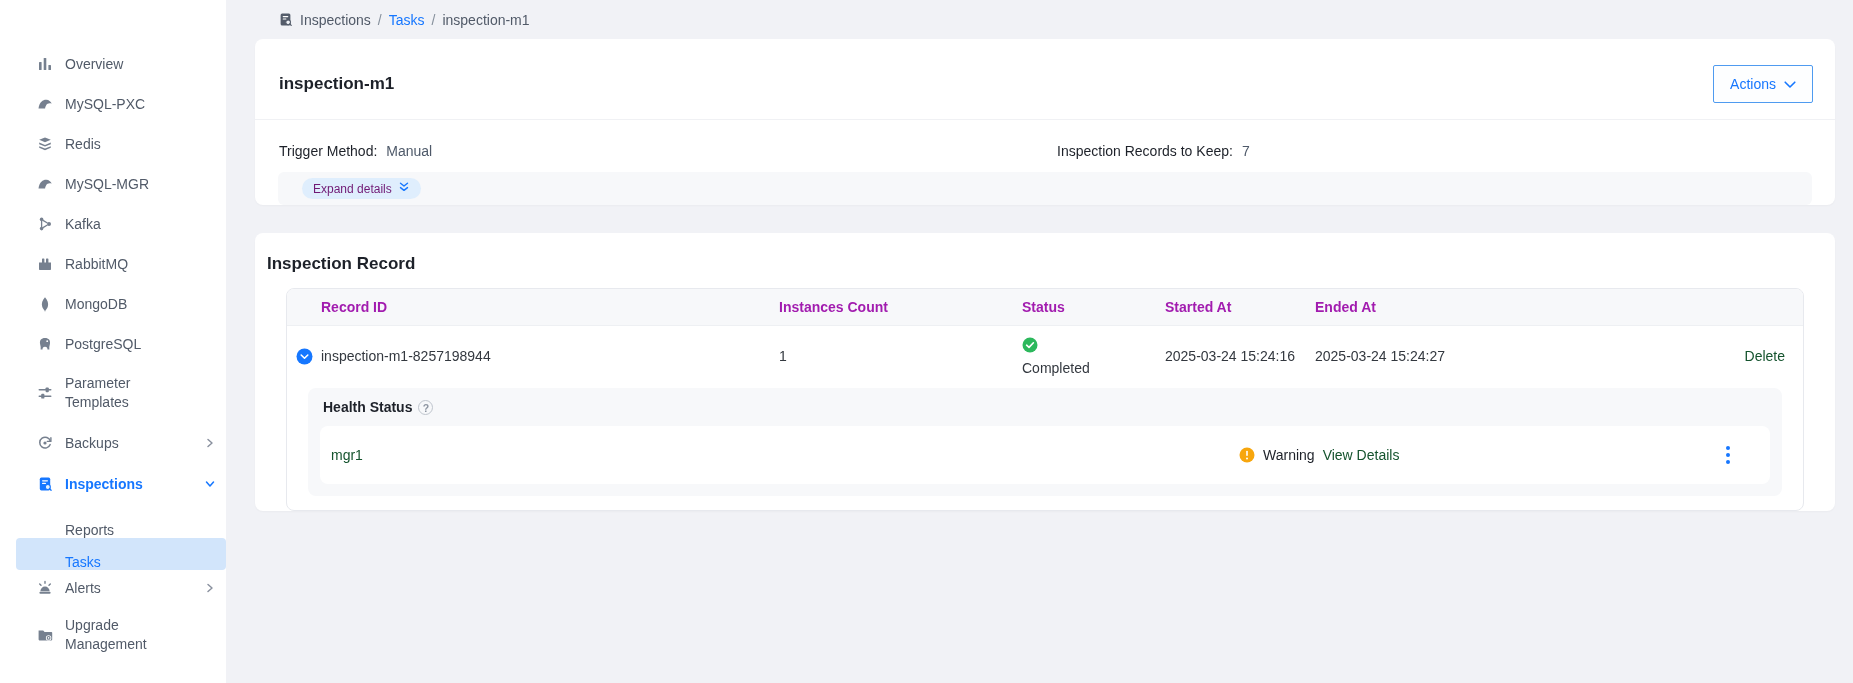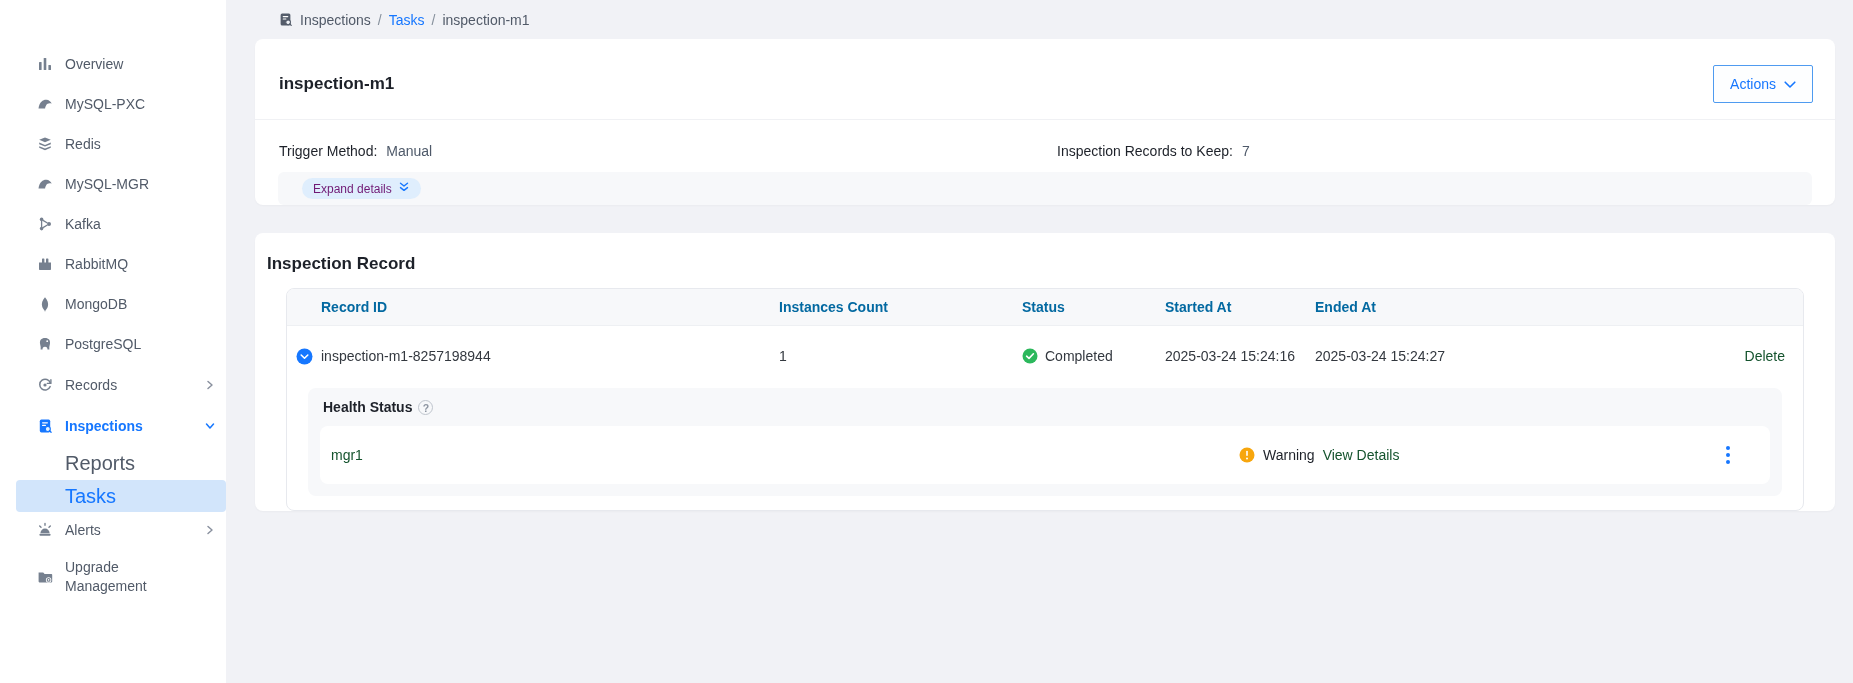--- a/index.html
+++ b/index.html
@@ -20,22 +20,22 @@
     color:#515a68; cursor:pointer;
   }
   .side-item .s-ico { width:16px; height:16px; flex:0 0 16px; display:flex; align-items:center; justify-content:center; }
   .side-item .s-label { margin-left:12px; width:122px; line-height:19px; font-size:14px; }
   .side-item .s-chev { margin-left:auto; display:flex; align-items:center; }
   .side-item.h58 { height:58px; }
   .side-item.h42 { height:42px; }
   .side-item.h36 { height:36px; }
   .side-item.active-parent { color:#1677ff; font-weight:bold; }
   .sub-item {
-    display:flex; align-items:center; height:34px; padding-left:65px;
-    color:#515a68; cursor:pointer; font-size:20px;
+    display:flex; align-items:flex-end; height:34px; padding-left:65px;
+    color:#515a68; cursor:pointer; font-size:14px;
   }
   .sub-item.selected {
     height:32px; margin:0 0 0 16px; padding-left:49px;
     background:#d2e5fb; border-radius:4px; color:#1677ff;
   }
   
   .main { position:absolute; left:237px; top:0; width:1616px; height:683px; }
   .breadcrumb {
     height:39px; display:flex; align-items:center; padding-left:41px;
     font-size:14px; color:#515a68;
@@ -70,26 +70,26 @@
     background:#dfeefd; border-radius:11px; color:#701a75; font-size:12px; cursor:pointer;
   }
   
   .card2 { margin-top:28px; }
   .card2-title { font-size:17px; font-weight:bold; color:#1d2129; padding:21px 24px 0 12px; }
   .tbl { border:1px solid #e7e9ee; border-radius:8px; margin:14px 31px 18px 31px; overflow:hidden; }
   .tbl-head, .tbl-row {
     display:grid; grid-template-columns:34px 458px 243px 143px 150px 1fr 90px;
     align-items:center;
   }
-  .tbl-head { height:37px; background:#f7f8fa; border-bottom:1px solid #eef0f3; font-weight:bold; font-size:14px; color:#0369a1; }
+  .tbl-head { height:37px; background:#f7f8fa; border-bottom:1px solid #eef0f3; font-weight:bold; font-size:14px; color:#a21caf; }
   .tbl-row { height:60px; background:#fff; font-size:14px; color:#33383f; }
   .cell-expand { display:flex; justify-content:center; align-items:center; cursor:pointer; }
   .cell-del { text-align:right; padding-right:18px; }
   a.blue-link { color:#14532d; text-decoration:none; cursor:pointer; }
-  .status-cell { display:flex; align-items:flex-start; gap:7px; }
+  .status-cell { display:flex; align-items:flex-start; gap:7px;flex-direction:column; }
   
   .nest { margin:2px 21px 14px 21px; background:#f7f8fa; border-radius:8px; padding-bottom:12px; }
   .nest-head {
     display:grid; grid-template-columns:914px 1fr 56px; align-items:center;
     height:38px; padding-left:15px; font-weight:bold; font-size:14px; color:#1d2129;
   }
   .nest-head .hh { display:flex; align-items:flex-end; gap:6px; }
   .help {
     width:15px; height:15px; border:1px solid #bfc5cd; border-radius:50%;
     color:#8d95a1; font-size:10.5px; display:inline-flex; align-items:center; justify-content:center; cursor:pointer;
@@ -184,30 +184,41 @@
   <div class="side-item">
     <span class="s-ico">
       <svg width="16" height="16" viewBox="0 0 16 16">
           <path fill="#76808f" d="M8 2 C4.2 2 2.6 4.4 3 7.4 C3.3 9.6 4 10.6 3.6 13.5 H5.5 C5.7 11.8 6 10.8 8 10.8 C10 10.8 10.3 11.8 10.5 13.5 H12.4 C12 10.6 12.7 9.6 13 7.4 C13.4 4.4 11.8 2 8 2 Z"></path>
           <circle cx="10.2" cy="5.2" r="0.9" fill="#fff"></circle>
         </svg>
     </span>
     <span class="s-label">PostgreSQL</span>
   </div>
 
+  <div class="side-item h58">
+    <span class="s-ico">
+      <svg width="16" height="16" viewBox="0 0 16 16" fill="#76808f">
+          <rect x="1.5" y="4" width="13" height="1.6" rx="0.8"></rect>
+          <rect x="1.5" y="10.4" width="13" height="1.6" rx="0.8"></rect>
+          <rect x="8.6" y="2.4" width="3.2" height="4.8" rx="0.9"></rect>
+          <rect x="4.2" y="8.8" width="3.2" height="4.8" rx="0.9"></rect>
+        </svg>
+    </span>
+    <span class="s-label">Parameter Templates</span>
+  </div>
 
   <div class="side-item h42">
     <span class="s-ico">
       <svg width="16" height="16" viewBox="0 0 16 16">
           <path d="M13.2 9.6 A5.4 5.4 0 1 1 13.3 6" fill="none" stroke="#76808f" stroke-width="1.5" stroke-linecap="round"></path>
           <path d="M13.9 2.8 V6.4 H10.3" fill="none" stroke="#76808f" stroke-width="1.4" stroke-linecap="round" stroke-linejoin="round"></path>
           <circle cx="8" cy="8" r="1.6" fill="#76808f"></circle>
         </svg>
     </span>
-    <span class="s-label">Records</span>
+    <span class="s-label">Backups</span>
     <span class="s-chev">
       <svg width="12" height="12" viewBox="0 0 12 12">
           <path d="M4 2.5 L8 6 L4 9.5" stroke="#8a919f" stroke-width="1.5" fill="none" stroke-linecap="round" stroke-linejoin="round"></path>
         </svg>
     </span>
   </div>
 
   <div class="side-item active-parent">
     <span class="s-ico">
       <svg width="16" height="16" viewBox="0 0 16 16">

